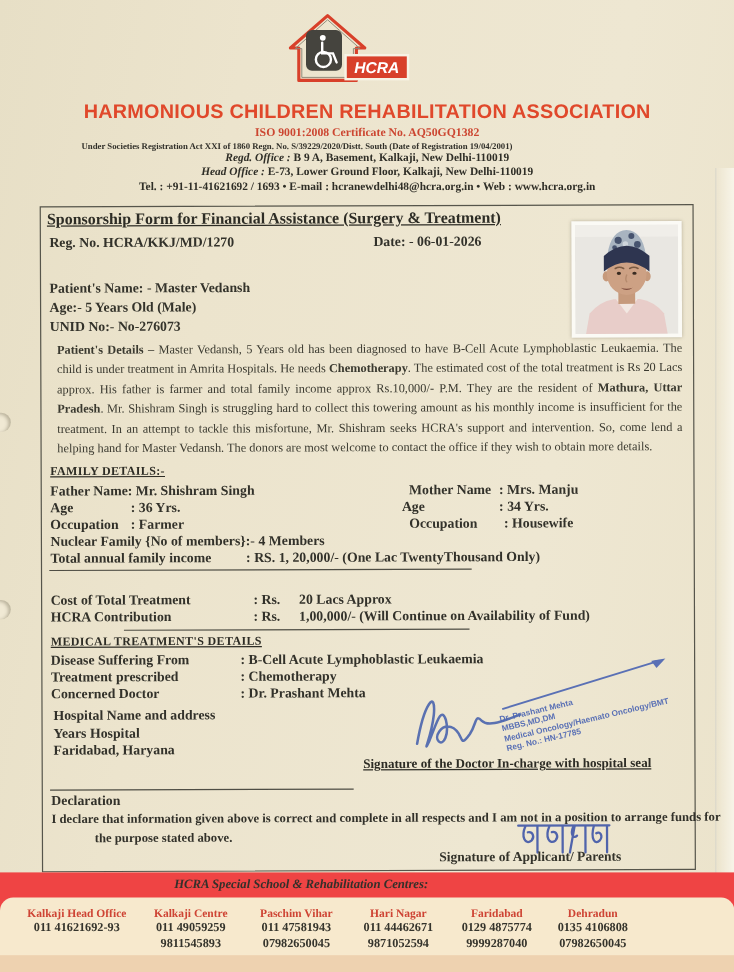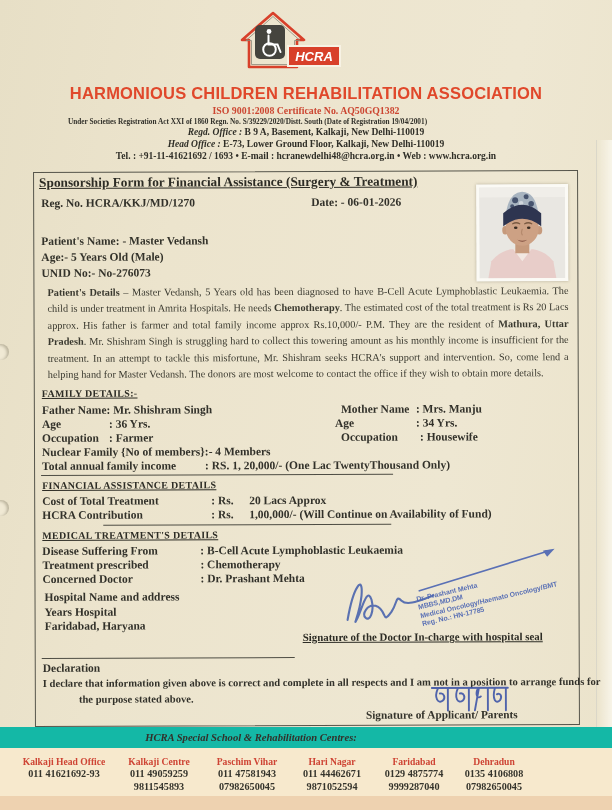--- a/index.html
+++ b/index.html
@@ -47,24 +47,24 @@
   .hline{border-top:1.3px solid #4e4d44;height:0;}
   .stamp{left:380px;top:390px;width:168px;transform:rotate(-13deg);color:#4e67b3;
     font-family:"Liberation Sans",sans-serif;font-weight:bold;font-size:6.9px;
     line-height:8.2px;opacity:.92;}
   .doc-caption{left:267px;top:459px;font-size:10.9px;font-weight:bold;
     text-decoration:underline;white-space:nowrap;color:#2d2c25;}
   .decl-t{left:7px;top:503px;width:530px;font-size:10.6px;font-weight:bold;
     line-height:15.6px;padding-left:36px;text-indent:-36px;color:#32312a;}
   .app-caption{left:330px;top:537px;font-size:11.3px;font-weight:bold;white-space:nowrap;}
   
-  .foot-band{left:0;top:727px;width:612px;height:32px;background:#14b8a6;}
+  .foot-band{left:0;top:727px;width:612px;height:32px;background:#ef4444;}
   .foot-title{line-height:21px;text-align:center;font-style:italic;font-weight:bold;
     font-size:10.6px;color:#33302a;padding-right:110px;}
-  .foot-area{left:0;top:748px;width:612px;height:62px;background:#f7e9cd;}
+  .foot-area{left:0;top:748px;width:612px;height:62px;background:#f7e9cd;border-radius:11px;}
   .centres{position:absolute;left:14px;top:7px;display:grid;
     grid-template-columns:100px 90px 86px 84px 80px 80px;}
   .centre{text-align:center;}
   .centre .cn{color:#ce4434;font-weight:bold;font-size:9.6px;line-height:13px;}
   .centre .cp{font-weight:bold;font-size:10.2px;color:#35342c;line-height:12.5px;}
   .foot-strip{left:0;top:796px;width:612px;height:14px;background:#eed2b0;}
 </style>
 </head>
 <body>
 
@@ -152,21 +152,20 @@
   <div class="b11" style="left:7px;top:259px">Occupation</div>
   <div class="b11" style="left:74px;top:259px">: Farmer</div>
   <div class="b11" style="left:306px;top:259px">Occupation</div>
   <div class="b11" style="left:385px;top:259px">: Housewife</div>
   <div class="b11" style="left:7px;top:273px">Nuclear Family {No of members}:- 4 Members</div>
   <div class="b11" style="left:7px;top:287px">Total annual family income</div>
   <div class="b11" style="left:170px;top:287px">: RS. 1, 20,000/- (One Lac TwentyThousand Only)</div>
 
   <div class="hline" style="left:6px;top:302px;width:352px"></div>
 
-  <div class="sect-h" style="left:7px;top:307px">FINANCIAL ASSISTANCE DETAILS</div>
   <div class="b11" style="left:7px;top:322px">Cost of Total Treatment</div>
   <div class="b11" style="left:176px;top:322px">: Rs.</div>
   <div class="b11" style="left:214px;top:322px">20 Lacs Approx</div>
   <div class="b11" style="left:7px;top:336px">HCRA Contribution</div>
   <div class="b11" style="left:176px;top:336px">: Rs.</div>
   <div class="b11" style="left:214px;top:336px">1,00,000/- (Will Continue on Availability of Fund)</div>
 
   <div class="hline" style="left:68px;top:352px;width:288px"></div>
 
   <div class="sect-h" style="left:7px;top:357px">MEDICAL TREATMENT'S DETAILS</div>

